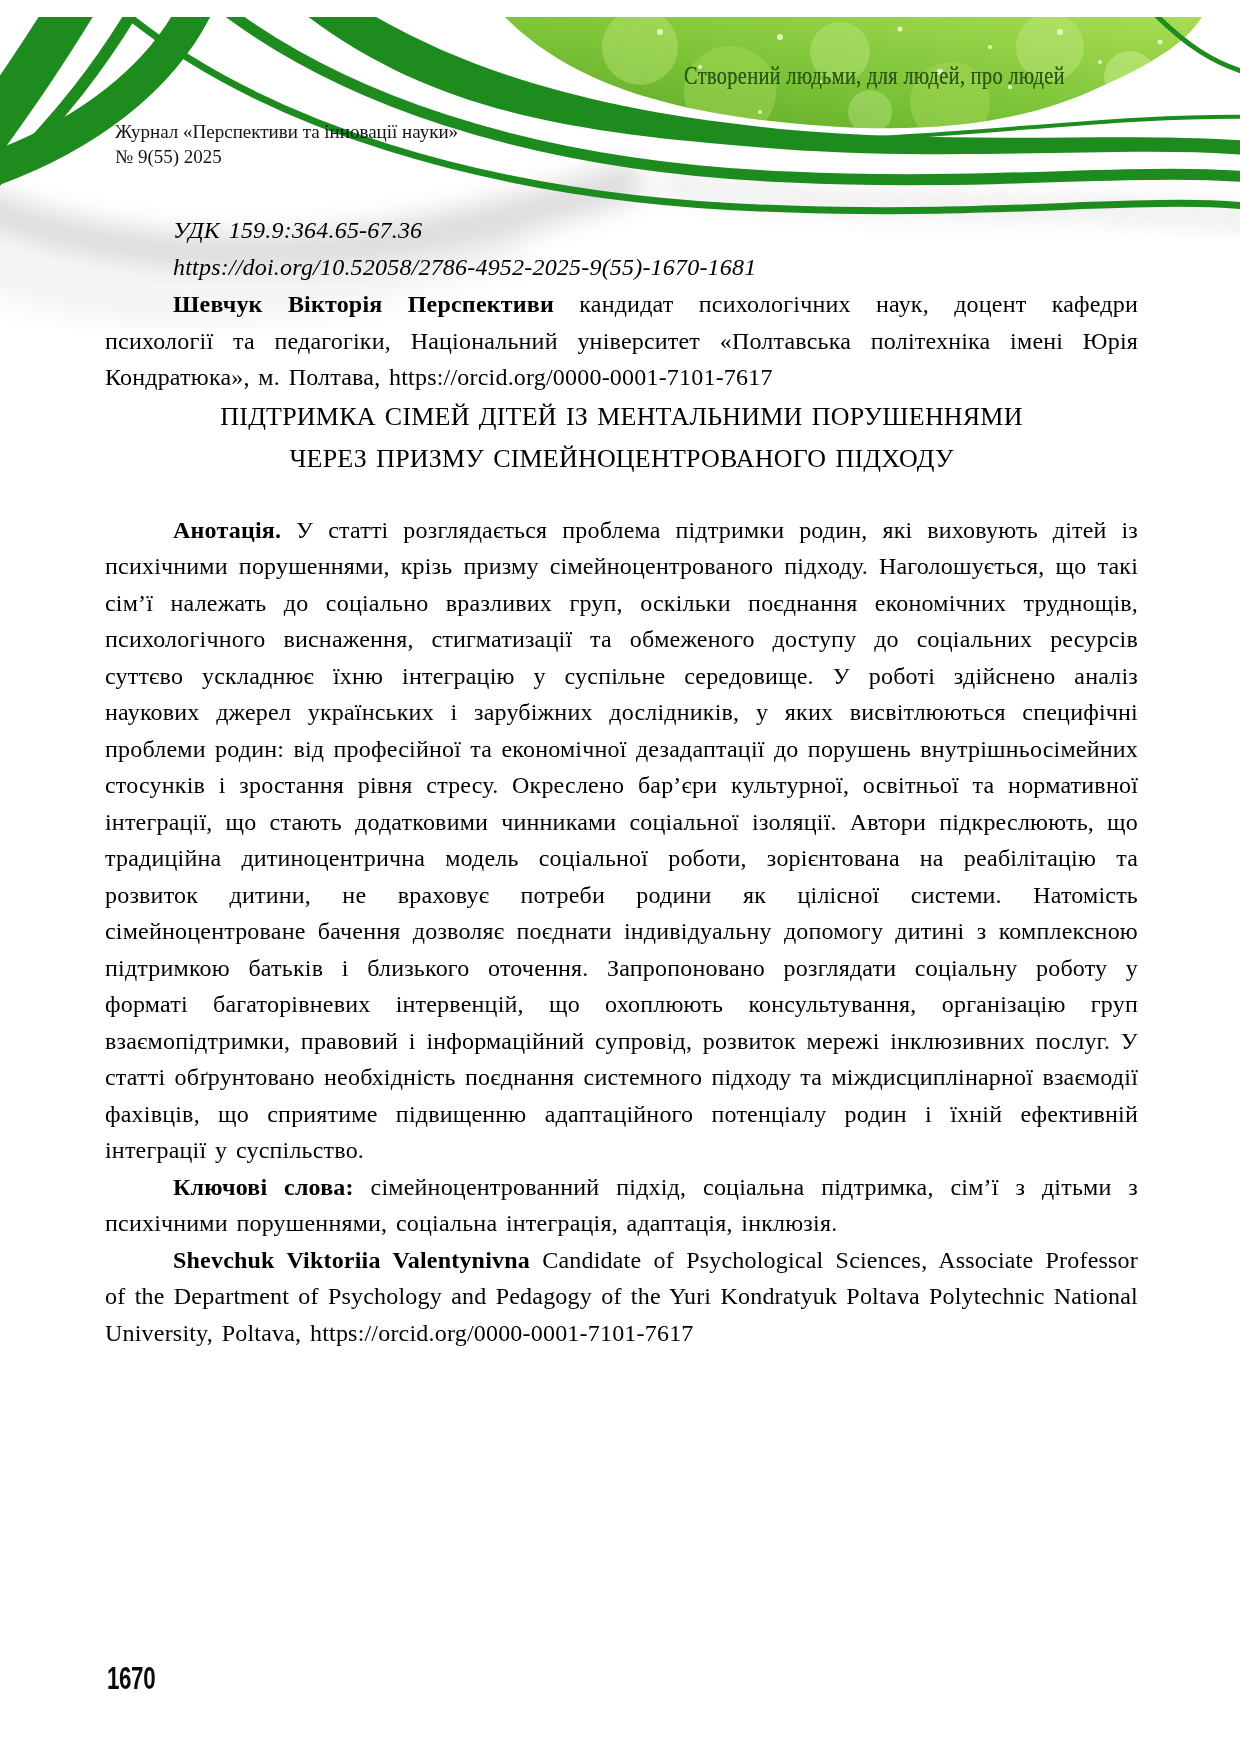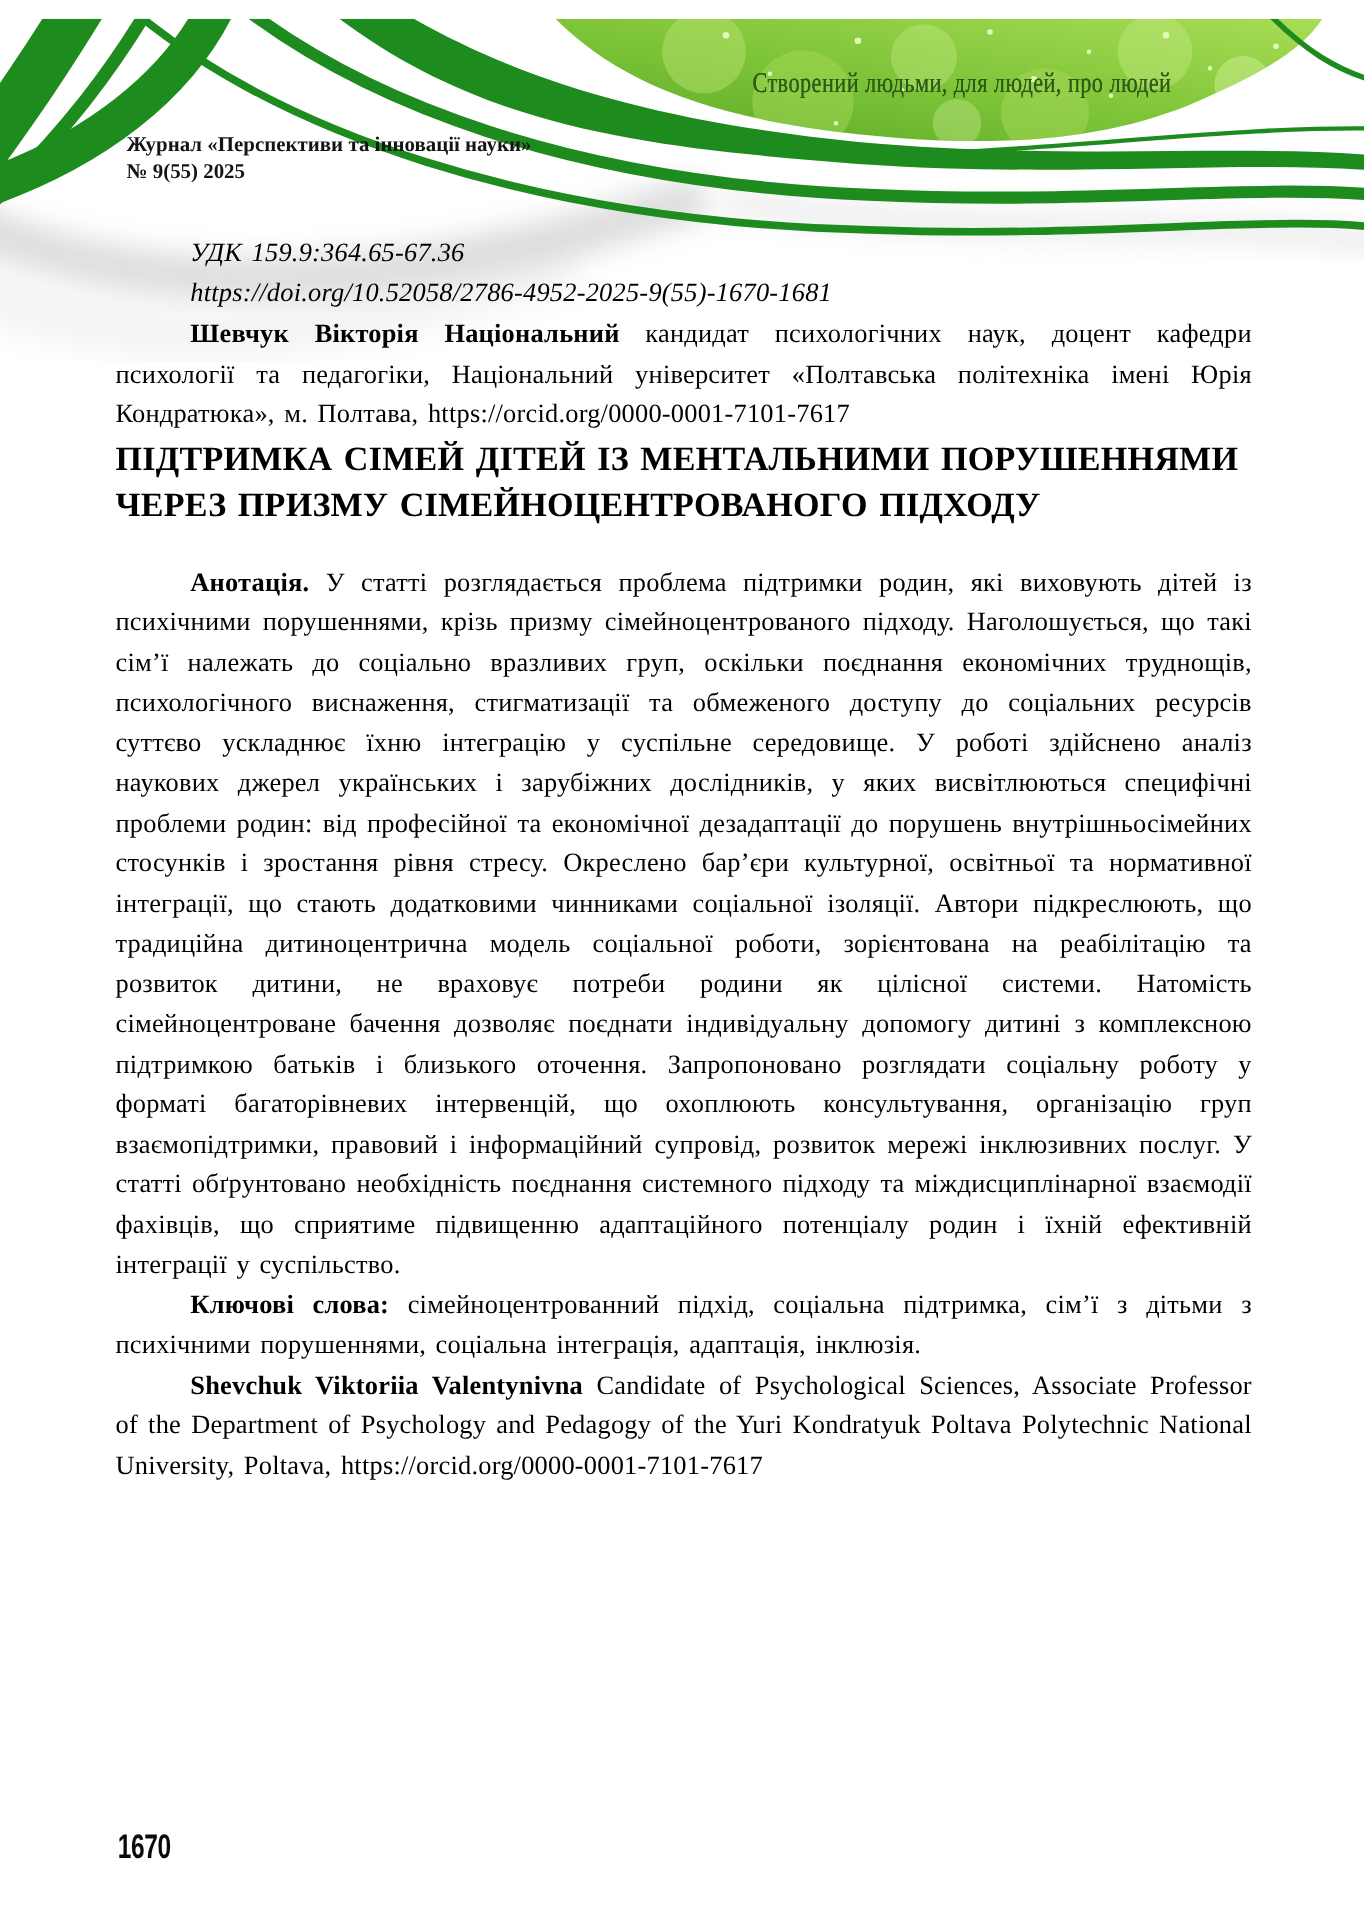--- a/index.html
+++ b/index.html
@@ -11,36 +11,36 @@
   
   .header-art{position:absolute;top:0;left:0;width:1240px;height:340px;pointer-events:none;}
   .slogan{
     position:absolute;top:44px;left:684px;
     font-size:26px;font-weight:normal;color:#2d5a17;
     white-space:nowrap;transform:scaleX(.78);transform-origin:left center;
     letter-spacing:.5px;text-shadow:0 0 .4px #2d5a17;
   }
   .journal-info{
     position:absolute;top:103px;left:115px;
-    font-size:19px;line-height:24.5px;color:#141414;font-weight:bold;
+    font-size:19px;line-height:24.5px;color:#141414;
   }
   
   .content{
     position:absolute;top:195px;left:105px;width:1033px;
     font-size:24px;line-height:36.5px;
     letter-spacing:.2px;word-spacing:2.5px;
   }
   .content p{margin:0;}
   .udc,.doi{font-style:italic;text-indent:68px;line-height:37px;}
   .udc{margin:0 0 32px;}
   .doi{margin:0 0 21px;}
   .para{text-align:justify;text-indent:68px;}
   .author-uk{margin:0 0 23px;}
   .article-title{
-    font-size:31px;line-height:42px;font-weight:bold;text-align:left;
+    font-size:26px;line-height:42px;font-weight:normal;text-align:center;
     margin:0 0 32px;letter-spacing:.2px;
   }
   .keywords{margin:0 0 56px;}
   b{font-weight:bold;}
   .page-number{
     position:absolute;left:107px;top:1644px;
     font-family:"Liberation Sans","DejaVu Sans",sans-serif;
     font-weight:bold;font-size:31px;color:#0a0a0a;
     transform:scaleX(.72);transform-origin:left center;letter-spacing:-.5px;
   }
@@ -123,21 +123,21 @@
     <div>Журнал «Перспективи та інновації науки»</div>
     <div>№ 9(55) 2025</div>
   </div>
 
   <div class="content">
 
     <p class="udc">УДК 159.9:364.65-67.36</p>
 
     <p class="doi">https://doi.org/10.52058/2786-4952-2025-9(55)-1670-1681</p>
 
-    <p class="para author-uk"><b>Шевчук Вікторія Національний</b> <span>кандидат психологічних наук, доцент кафедри психології та педагогіки, Національний університет «Полтавська політехніка імені Юрія Кондратюка», м. Полтава, https://orcid.org/0000-0001-7101-7617</span></p>
+    <p class="para author-uk"><b>Шевчук Вікторія Перспективи</b> <span>кандидат психологічних наук, доцент кафедри психології та педагогіки, Національний університет «Полтавська політехніка імені Юрія Кондратюка», м. Полтава, https://orcid.org/0000-0001-7101-7617</span></p>
 
     <h1 class="article-title">
       <div>ПІДТРИМКА СІМЕЙ ДІТЕЙ ІЗ МЕНТАЛЬНИМИ ПОРУШЕННЯМИ</div>
       <div>ЧЕРЕЗ ПРИЗМУ СІМЕЙНОЦЕНТРОВАНОГО ПІДХОДУ</div>
     </h1>
 
     <p class="para abstract"><b>Анотація.</b> <span>У статті розглядається проблема підтримки родин, які виховують дітей із психічними порушеннями, крізь призму сімейноцентрованого підходу. Наголошується, що такі сім’ї належать до соціально вразливих груп, оскільки поєднання економічних труднощів, психологічного виснаження, стигматизації та обмеженого доступу до соціальних ресурсів суттєво ускладнює їхню інтеграцію у суспільне середовище. У роботі здійснено аналіз наукових джерел українських і зарубіжних дослідників, у яких висвітлюються специфічні проблеми родин: від професійної та економічної дезадаптації до порушень внутрішньосімейних стосунків і зростання рівня стресу. Окреслено бар’єри культурної, освітньої та нормативної інтеграції, що стають додатковими чинниками соціальної ізоляції. Автори підкреслюють, що традиційна дитиноцентрична модель соціальної роботи, зорієнтована на реабілітацію та розвиток дитини, не враховує потреби родини як цілісної системи. Натомість сімейноцентроване бачення дозволяє поєднати індивідуальну допомогу дитині з комплексною підтримкою батьків і близького оточення. Запропоновано розглядати соціальну роботу у форматі багаторівневих інтервенцій, що охоплюють консультування, організацію груп взаємопідтримки, правовий і інформаційний супровід, розвиток мережі інклюзивних послуг. У статті обґрунтовано необхідність поєднання системного підходу та міждисциплінарної взаємодії фахівців, що сприятиме підвищенню адаптаційного потенціалу родин і їхній ефективній інтеграції у суспільство.</span></p>
 
     <p class="para keywords"><b>Ключові слова:</b> <span>сімейноцентрованний підхід, соціальна підтримка, сім’ї з дітьми з психічними порушеннями, соціальна інтеграція, адаптація, інклюзія.</span></p>
 

